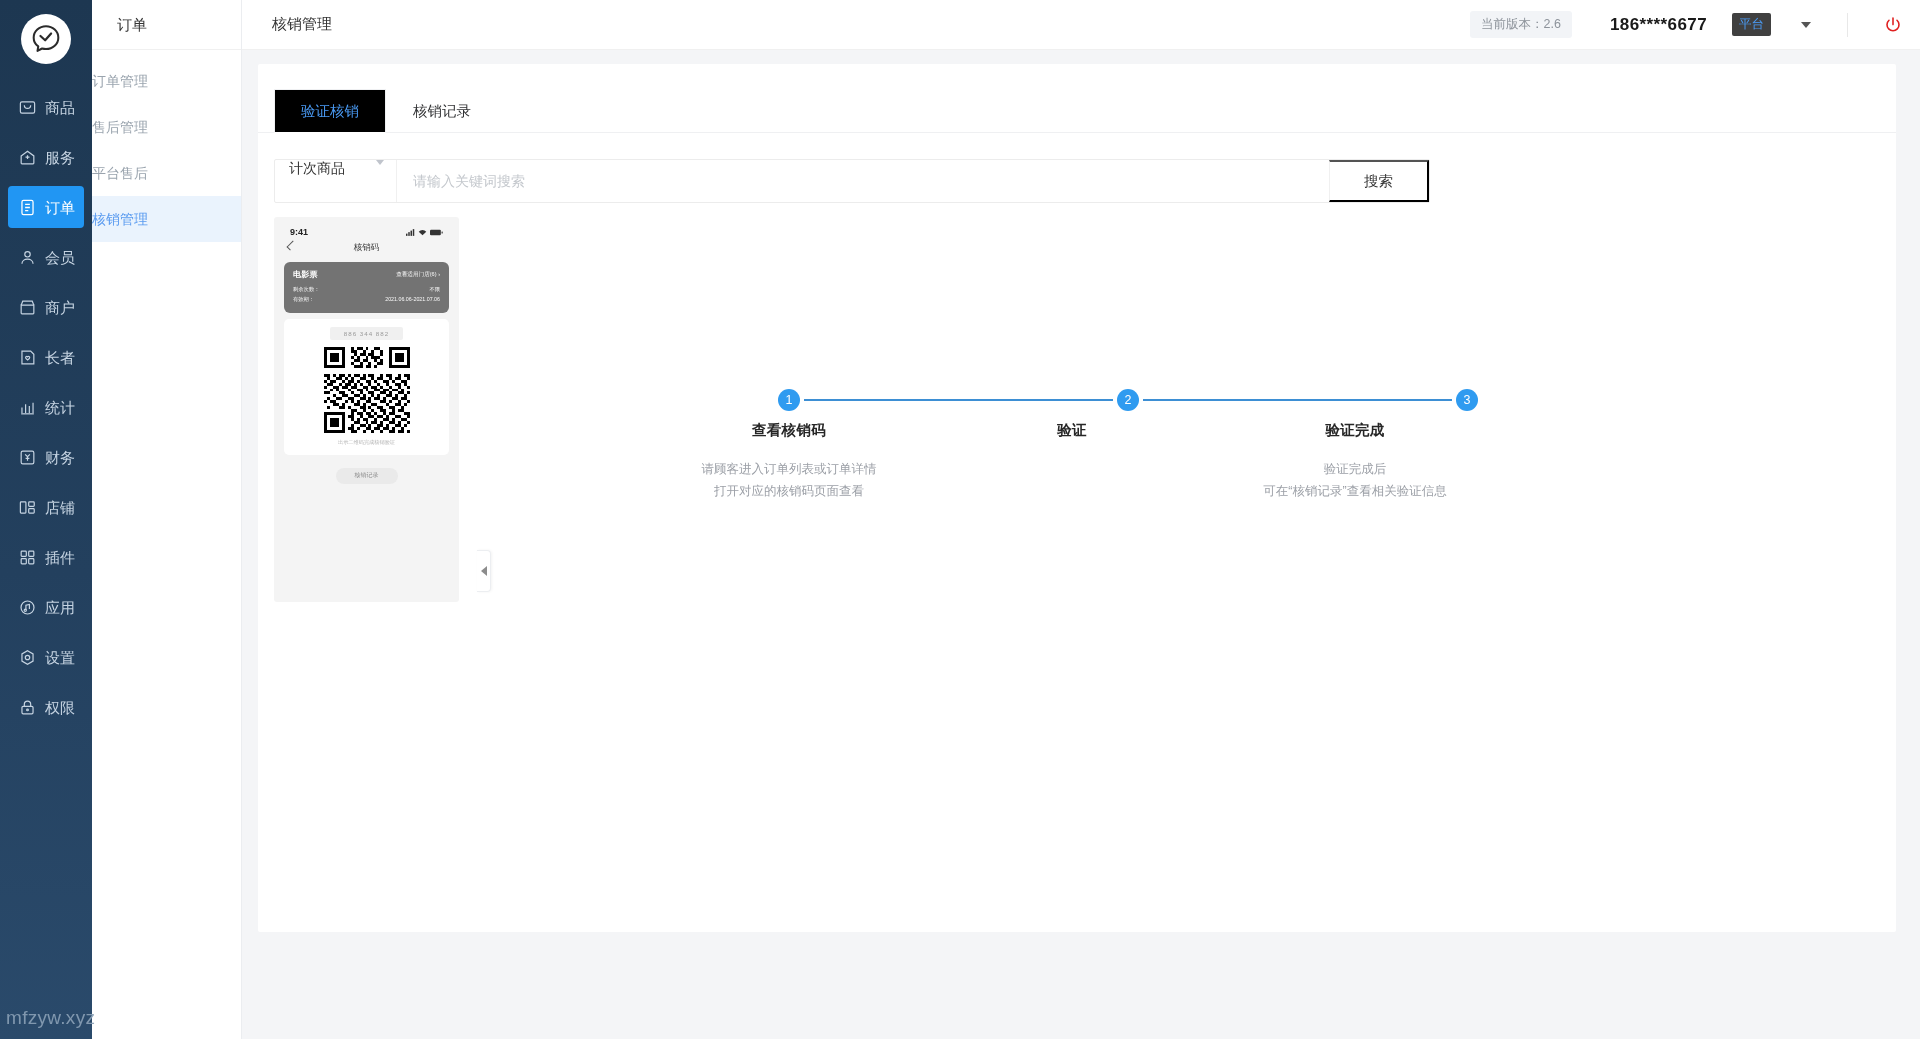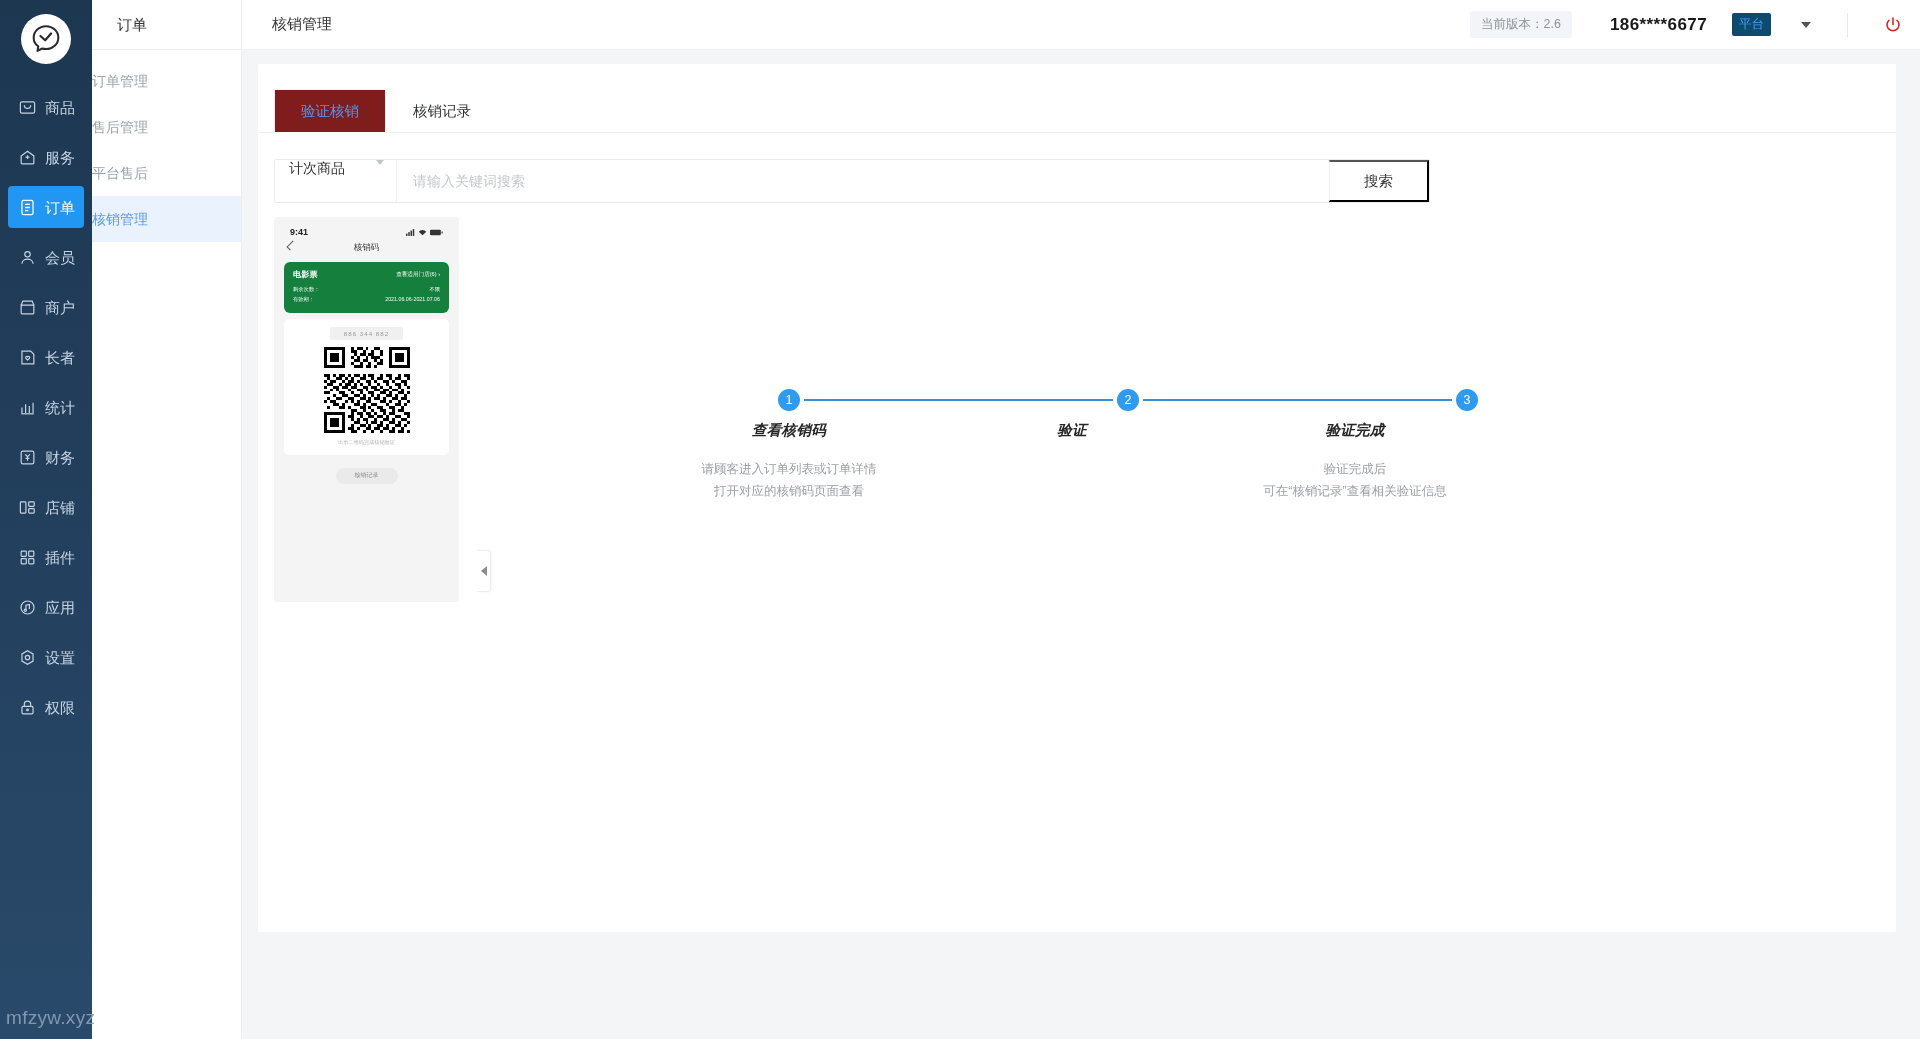--- a/index.html
+++ b/index.html
@@ -84,21 +84,21 @@
   }
   .page-title { font-size: 15px; color: #333; }
   .topbar-right { margin-left: auto; display: flex; align-items: center; gap: 16px; }
   .version-chip {
     background: #f2f4f7; color: #8d939b;
     font-size: 12.5px; padding: 5px 11px; border-radius: 3px;
     margin-right: 22px; white-space: nowrap;
   }
   .user-phone { font-size: 17px; font-weight: bold; color: #1a1a1a; letter-spacing: .4px; }
   .user-tag {
-    background: #0c4a6e; color: #4a9bf5;
+    background: #404040; color: #4a9bf5;
     font-size: 12.5px; padding: 3px 7px; border-radius: 2px;
     margin-left: 9px;
   }
   .caret { margin-left: 14px; width:0; height:0; border-left:5px solid transparent; border-right:5px solid transparent; border-top:6px solid #555; cursor:pointer; }
   .divider-v { width:1px; height:24px; background:#e8e8e8; margin: 0 18px 0 20px; }
   .power-btn { width: 22px; height: 22px; cursor: pointer; display:flex; align-items:center; justify-content:center;}
   .power-btn svg { width: 20px; height: 20px; display:block; }
 
   .content-wrap { flex: 1 1 auto; padding: 0; position: relative; overflow: hidden; }
 
@@ -142,21 +142,21 @@
     font-size: 14.5px;
     color: #303133;
     cursor: pointer;
     border: 1px solid transparent;
     border-bottom: none;
     position: relative;
     top: 1px;
   }
   .tab.active {
     color: #4a9bf5;
-    background: #7f1d1d;
+    background: #000000;
     border-color: #eff0f2;
     border-bottom: 1px solid #ffffff;
   }
 
   
   .search-row {
     margin: 26px 0 0 16px;
     width: 1156px;
     height: 44px;
     display: flex;
@@ -204,21 +204,21 @@
     padding: 8px 10px 0 10px;
   }
   .ph-status { display:flex; align-items:center; justify-content:space-between; padding: 2px 6px 0 6px; gap: 16px; }
   .ph-time { font-size: 9px; color: #222; font-weight: bold; }
   .ph-sig { display: flex; align-items: center; gap: 3px; }
   .ph-sig svg { display:block; }
   .ph-nav { position: relative; height: 22px; display:flex; align-items:center; justify-content:center; }
   .ph-back { position:absolute; left: 5px; top: 4px; width: 5px; height: 9px; border-left: 1.4px solid #555; border-bottom: 1.4px solid #555; transform: rotate(45deg); }
   .ph-nav-title { font-size: 8.5px; color: #333; }
   .ph-card {
-    background: #15803d;
+    background: #737373;
     border-radius: 6px;
     margin-top: 3px;
     padding: 7px 9px 8px 9px;
     color: #fff;
   }
   .ph-card-top { display:flex; align-items:center; justify-content:space-between; }
   .ph-card-name { font-size: 8px; font-weight: bold; letter-spacing: .2px; }
   .ph-card-link { font-size: 5.6px; opacity: .95; }
   .ph-card-rows { margin-top: 5px; }
   .ph-card-row { display:flex; justify-content:space-between; font-size: 5.3px; line-height: 1.85; opacity: .96; }
@@ -260,21 +260,21 @@
     display: flex; align-items: center; justify-content: center;
     flex: 0 0 22px;
     z-index: 2;
   }
   .line { flex: 1 1 auto; height: 2.5px; background: #3d8fd4; margin: 0 4px; }
   .step-texts { display: flex; margin-top: 10px; }
   .step-col { width: 240px; text-align: center; }
   .step-col.c1 { margin-left: -109px; }
   .step-col.c2 { margin-left: 43px; }
   .step-col.c3 { margin-left: 43px; }
-  .step-title { font-size: 14.5px; color: #262626; font-weight: bold; letter-spacing: .3px; font-style: italic; }
+  .step-title { font-size: 14.5px; color: #262626; font-weight: bold; letter-spacing: .3px; }
   .step-desc { font-size: 12.5px; color: #9b9fa6; line-height: 1.72; margin-top: 19px; }
 </style>
 </head>
 <body>
 
 <div class="app">
 
   <div class="nav-rail">
     <div class="logo">
       <svg viewBox="0 0 40 40" fill="none" xmlns="http://www.w3.org/2000/svg">

